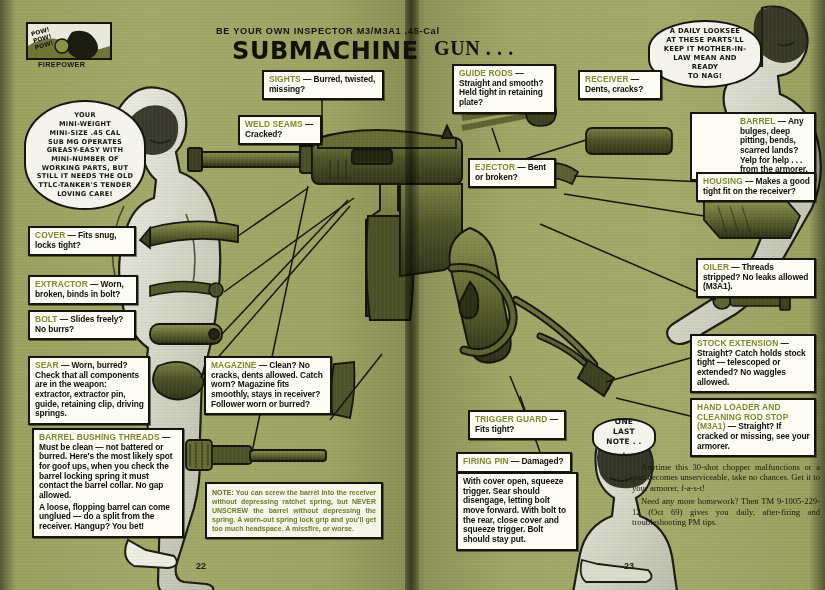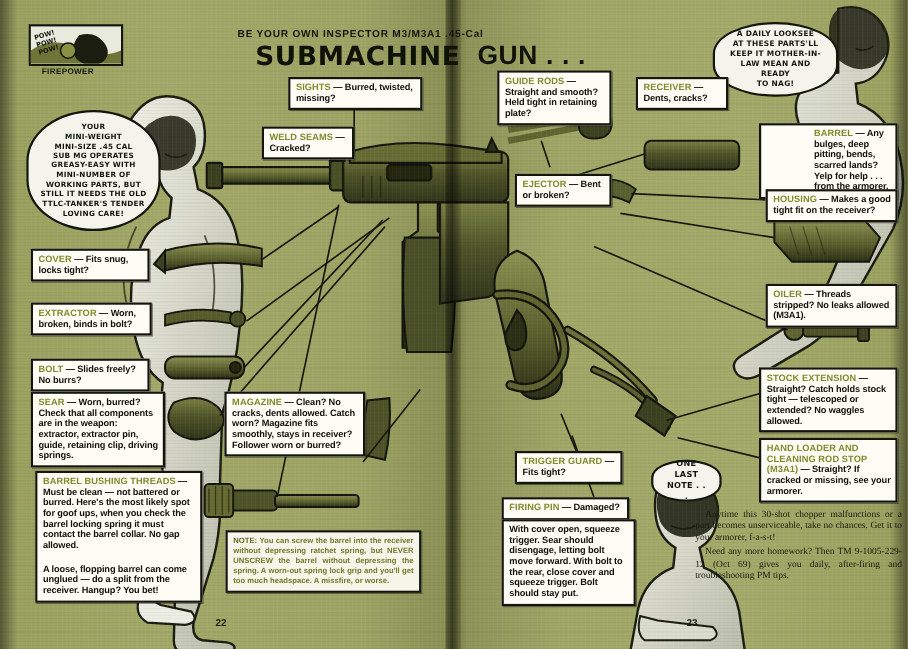--- a/index.html
+++ b/index.html
@@ -40,37 +40,37 @@
     border: 2px solid #14160d;
     padding: 3px 4px 4px 5px;
     font-size: 8.4px;
     line-height: 1.15;
     color: #101208;
     font-weight: bold;
     letter-spacing: -0.1px;
     box-shadow: 1px 1px 0 rgba(0,0,0,.45);
   }
   .box .kw { color: #7e8b2a; letter-spacing: 0.1px; }
-  .box p + p { margin-top: 12px; }
+  .box p + p { margin-top: 2px; }
 
   
   #kicker {
     position: absolute; left: 216px; top: 26px;
     font-size: 9.2px; font-weight: bold; color: #14160d;
     letter-spacing: 0.7px;
   }
   #title-sub {
     position: absolute; left: 232px; top: 37px;
     font-size: 24px; font-weight: bold; color: #101208;
     letter-spacing: 0.6px; font-family: "DejaVu Sans", sans-serif;
   }
   #title-gun {
     position: absolute; left: 434px; top: 37px;
-    font-size: 24px; font-weight: bold; color: #101208;
-    letter-spacing: 0.6px; font-family: Liberation Sans, sans-serif;
+    font-size: 20px; font-weight: bold; color: #101208;
+    letter-spacing: 0.6px; font-family: Liberation Serif, serif;
   }
 
   
   .balloon {
     position: absolute; background: #f4f4ec;
     border: 2px solid #14160d; border-radius: 50%/42%;
     text-align: center;
     font-size: 7.2px; font-weight: bold; line-height: 1.32;
     color: #14160d; letter-spacing: 0.25px;
     display: flex; align-items: center; justify-content: center;
@@ -350,21 +350,21 @@
   </div>
 
   <div class="box" style="left:238px; top:115px; width:84px;">
     <span class="kw">WELD SEAMS</span><span> — Cracked?</span>
   </div>
 
   <div class="box" style="left:28px; top:275px; width:110px;">
     <span class="kw">EXTRACTOR</span><span> — Worn, broken, binds in bolt?</span>
   </div>
 
-  <div class="box" style="left:28px; top:326px; width:108px;">
+  <div class="box" style="left:28px; top:310px; width:108px;">
     <span class="kw">BOLT</span><span> — Slides freely? No burrs?</span>
   </div>
 
   <div class="box" style="left:28px; top:356px; width:122px;">
     <span class="kw">SEAR</span><span> — Worn, burred? Check that all components are in the weapon: extractor, extractor pin, guide, retaining clip, driving springs.</span>
   </div>
 
   <div class="box" style="left:32px; top:428px; width:152px;">
     <p><span class="kw">BARREL BUSHING THREADS</span><span> — Must be clean — not battered or burred. Here's the most likely spot for goof ups, when you check the barrel locking spring it must contact the barrel collar. No gap allowed.</span></p>
     <p>A loose, flopping barrel can come unglued — do a split from the receiver. Hangup? You bet!</p>

